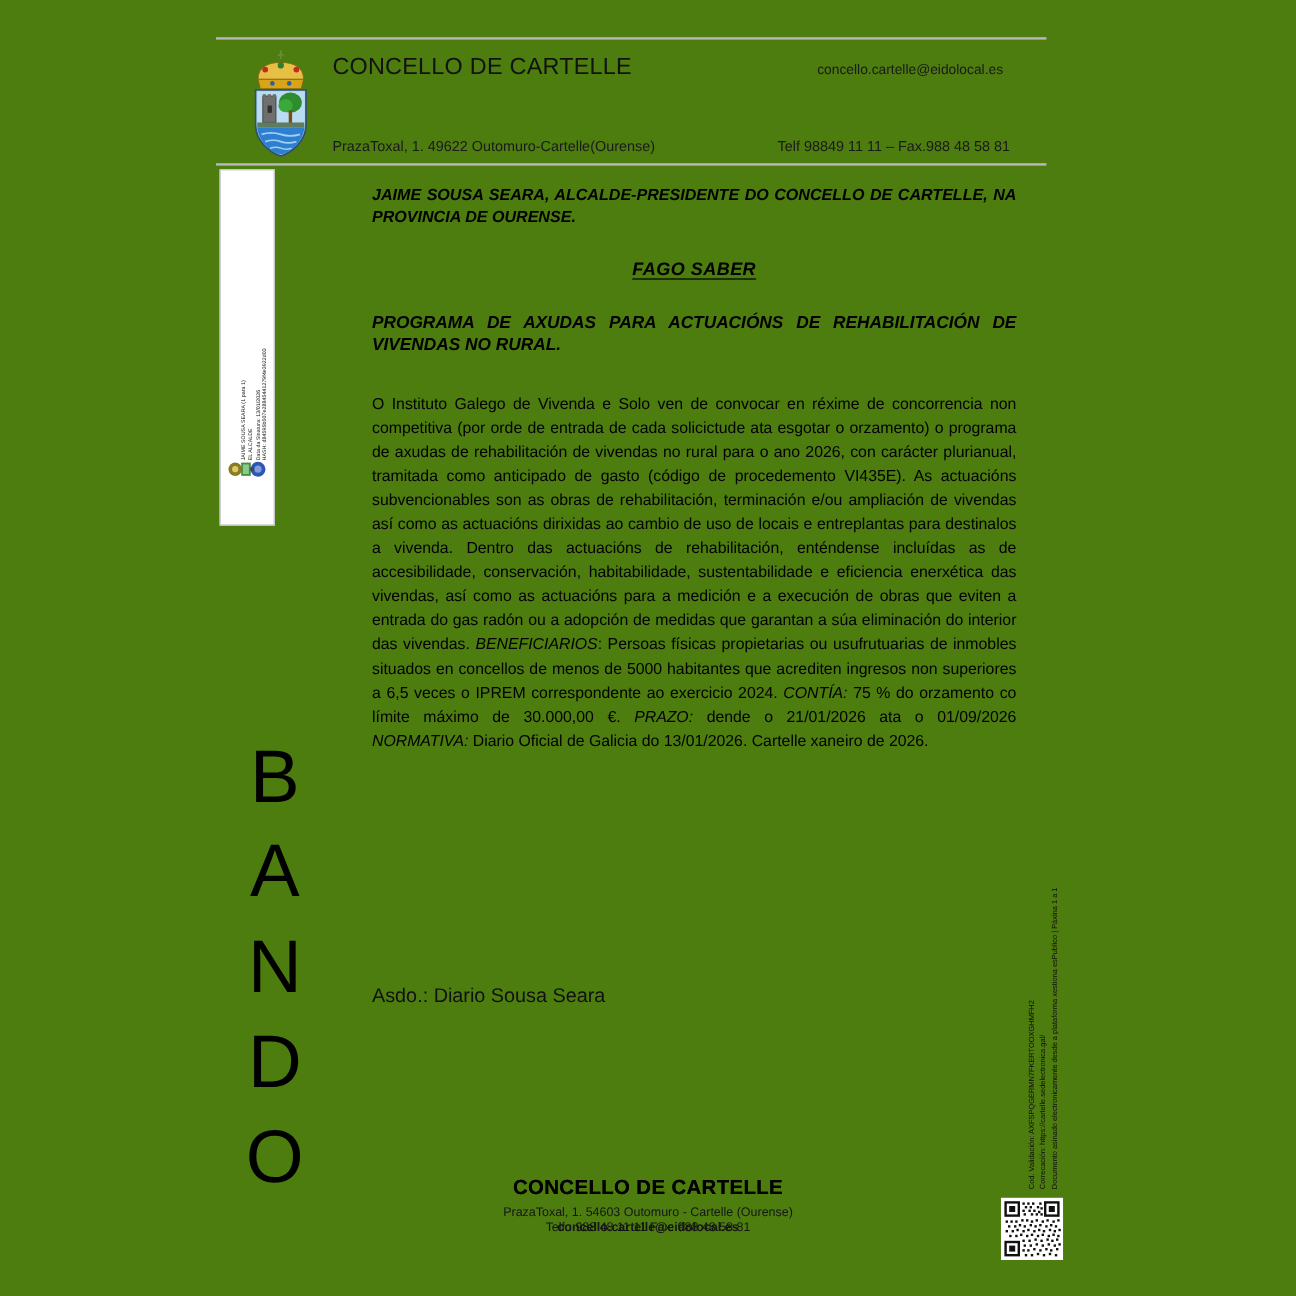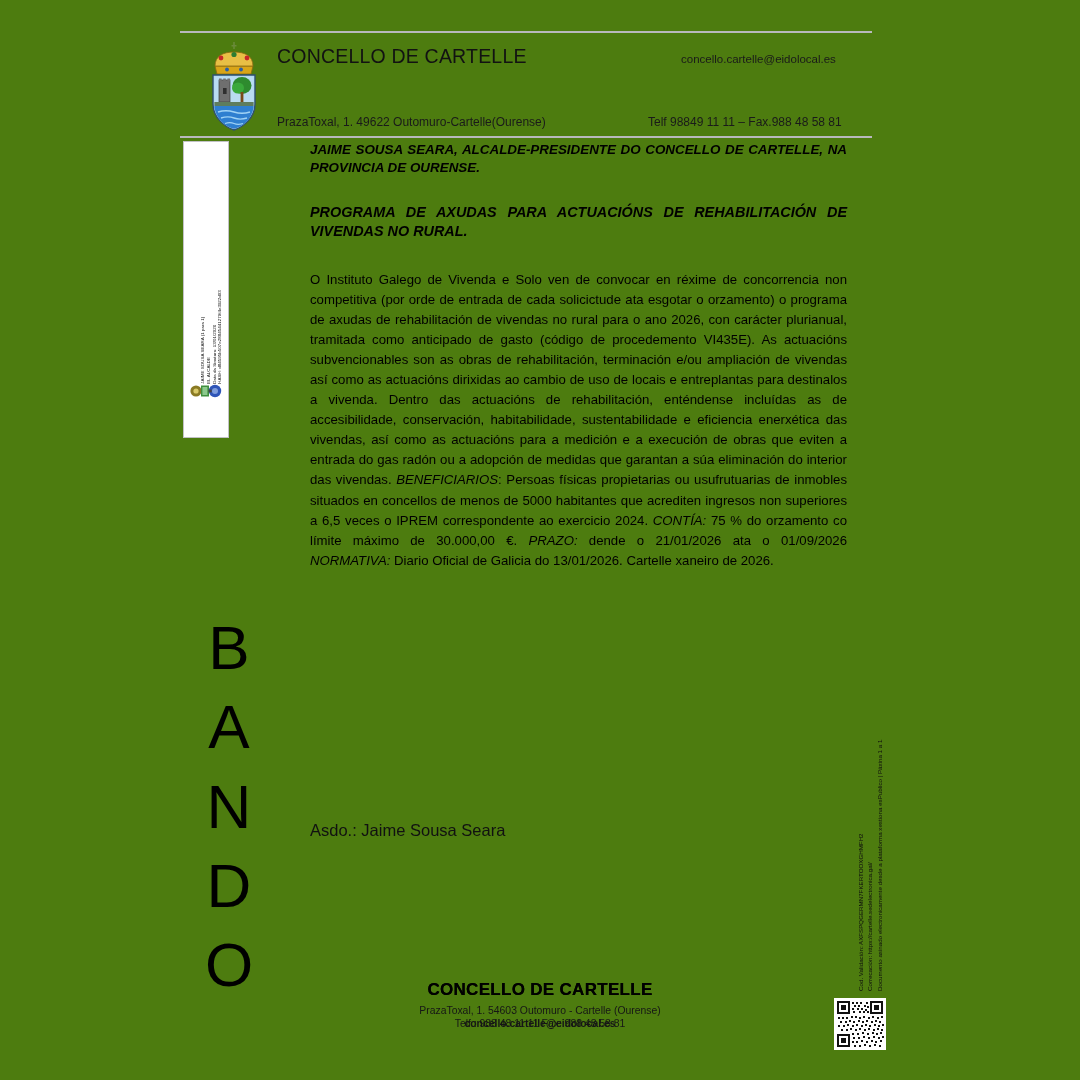--- a/index.html
+++ b/index.html
@@ -113,21 +113,21 @@
     left: 5px;
     top: 238px;
     width: 36px;
     height: 22px;
   }
 
   
   #body-col {
     position: absolute;
     left: 310px;
-    top: 141px;
+    top: 154px;
     width: 537px;
   }
   .blk-head {
     font-size: 13.4px;
     font-weight: bold;
     font-style: italic;
     line-height: 1.33;
     text-align: justify;
     margin: 0;
   }
@@ -338,36 +338,39 @@
         <circle cx="26" cy="11" r="3" fill="#7f9ddd"></circle>
         <rect x="19.5" y="9.6" width="3.2" height="2.8" fill="#444444"></rect>
       </svg>
     </div>
   </div>
 
   <div id="body-col">
 
     <div class="blk-head">JAIME SOUSA SEARA, ALCALDE-PRESIDENTE DO CONCELLO DE CARTELLE, NA PROVINCIA DE OURENSE.</div>
 
+    <div id="fago-wrap">
+      <span id="fago-saber">FAGO SABER</span>
+    </div>
 
     <div id="program-title">PROGRAMA DE AXUDAS PARA ACTUACIÓNS DE REHABILITACIÓN DE VIVENDAS NO RURAL.</div>
 
     <div id="para-main"><span>O Instituto Galego de Vivenda e Solo ven de convocar en réxime de concorrencia non competitiva (por orde de entrada de cada solicictude ata esgotar o orzamento) o programa de axudas de rehabilitación de vivendas no rural para o ano 2026, con carácter plurianual, tramitada como anticipado de gasto (código de procedemento VI435E). As actuacións subvencionables son as obras de rehabilitación, terminación e/ou ampliación de vivendas así como as actuacións dirixidas ao cambio de uso de locais e entreplantas para destinalos a vivenda. Dentro das actuacións de rehabilitación, enténdense incluídas as de accesibilidade, conservación, habitabilidade, sustentabilidade e eficiencia enerxética das vivendas, así como as actuacións para a medición e a execución de obras que eviten a entrada do gas radón ou a adopción de medidas que garantan a súa eliminación do interior das vivendas. </span><b>BENEFICIARIOS</b><span>: Persoas físicas propietarias ou usufrutuarias de inmobles situados en concellos de menos de 5000 habitantes que acrediten ingresos non superiores a 6,5 veces o IPREM correspondente ao exercicio 2024. </span><b>CONTÍA:</b><span> 75 % do orzamento co límite máximo de 30.000,00 €. </span><b>PRAZO:</b><span> dende o 21/01/2026 ata o 01/09/2026 </span><b>NORMATIVA:</b><span> Diario Oficial de Galicia do 13/01/2026. Cartelle xaneiro de 2026.</span></div>
   </div>
 
   <div id="bando">
       <span>B</span>
       <span>A</span>
       <span>N</span>
       <span>D</span>
       <span>O</span>
     </div>
 
   <div id="sign-block">
-    <div id="sign-name">Asdo.: Jaime Sousa Seara</div>
+    <div id="sign-name">Asdo.: Diario Sousa Seara</div>
   </div>
 
   <div id="footer">
     <div id="footer-title">
       <span class="ft-a">CONCELLO DE CARTELLE</span>
       <span class="ft-b">CONCELLO DE CARTELLE</span>
     </div>
     <div id="footer-addr">PrazaToxal, 1. 54603 Outomuro - Cartelle (Ourense)</div>
     <div id="footer-contact">
       <span class="fc-a">Telf.: 988 48 11 11  Fax: 988 48 58 81</span>

